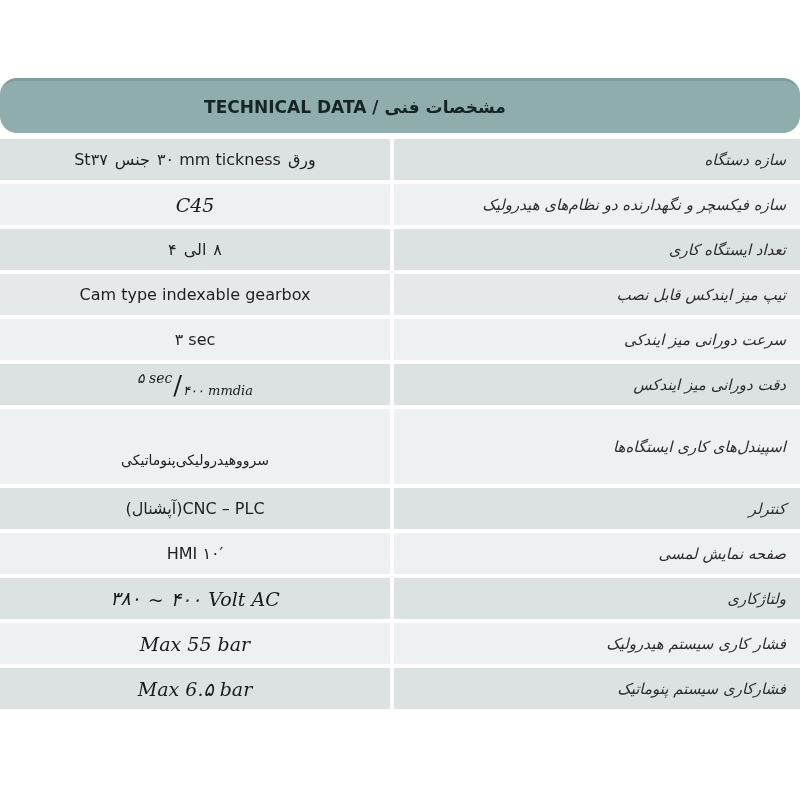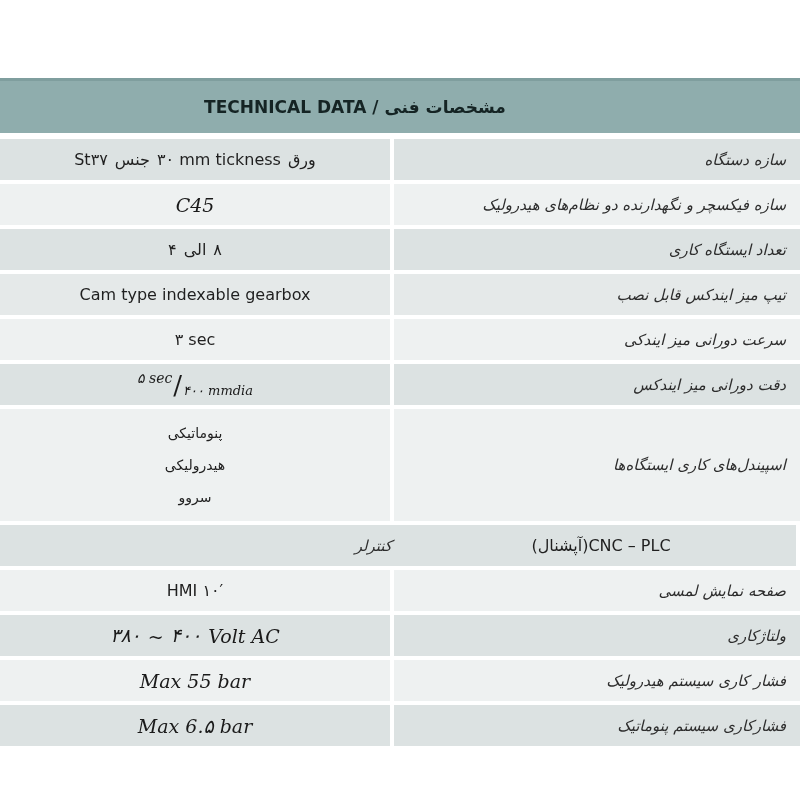--- a/index.html
+++ b/index.html
@@ -5,20 +5,21 @@
   html,body{margin:0;padding:0;}
   body{
     width:800px;height:800px;background:#ffffff;
     font-family:"DejaVu Sans",sans-serif;overflow:hidden;
   }
   .page{padding-top:78px;}
   .table-header{
     height:52px;background:#8fadad;border-top:3px solid #7f9e9e;
     display:flex;align-items:center;justify-content:center;
     margin-bottom:6px;
+    border-radius:17px;
   }
   .header-title{
     font-weight:bold;font-size:17px;color:#152424;
     transform:translateX(-45px);
   }
   .row{display:flex;margin-bottom:4px;border-radius:16px;}
   .cell{box-sizing:border-box;}
   .value-cell{
     width:390px;margin-right:4px;min-height:41px;
     display:flex;align-items:center;justify-content:center;
@@ -32,21 +33,21 @@
   }
   .row-label{font-size:15px;color:#2d2d2d;}
   .shade-dark  .cell{background:#dce2e2;}
   .shade-mid   .cell{background:#e5e9e9;}
   .shade-light .cell{background:#eef1f1;}
   .font-sans  .seg{font-size:16px;color:#1f1f1f;}
   .font-serif .seg{
     font-family:"DejaVu Serif",serif;font-style:italic;
     font-size:19px;color:#1a1a1a;
   }
-  .value-lines{display:flex;flex-direction:column;align-items:center;padding:8px 0;}
+  .value-lines{display:flex;flex-direction:row;align-items:center;padding:8px 0;margin-top:27px;}
   .value-line{font-size:14px;color:#1f1f1f;line-height:32px;}
   .frac{
     display:inline-flex;align-items:center;
     font-family:"DejaVu Serif",serif;font-style:italic;color:#1a1a1a;
   }
   .frac-top{font-size:14px;transform:translateY(-7px);}
   .frac-slash{font-size:26px;font-weight:300;margin:0 1px;font-style:normal;}
   .frac-bottom{font-size:13px;transform:translateY(6px);}
 </style>
 </head>
@@ -120,40 +121,40 @@
             <div class="value-line" dir="rtl">پنوماتیکی</div>
             <div class="value-line" dir="rtl">هیدرولیکی</div>
             <div class="value-line" dir="rtl">سروو</div>
           </div>
         </div>
         <div class="cell label-cell">
           <span class="row-label" dir="rtl">اسپیندل‌های کاری ایستگاه‌ها</span>
         </div>
       </div>
       <div class="row shade-dark">
+        <div class="cell value-cell font-sans">
+          <span class="seg" dir="rtl" style="unicode-bidi: isolate;">CNC – PLC(آپشنال)</span>
+        </div>
         <div class="cell label-cell">
           <span class="row-label" dir="rtl">کنترلر</span>
-        </div>
-        <div class="cell value-cell font-sans">
-          <span class="seg" dir="rtl" style="unicode-bidi: isolate;">CNC – PLC(آپشنال)</span>
         </div>
       </div>
       <div class="row shade-light">
         <div class="cell value-cell font-sans">
           <span class="seg" dir="ltr" style="unicode-bidi: isolate;">HMI ۱۰′</span>
         </div>
         <div class="cell label-cell">
           <span class="row-label" dir="rtl">صفحه نمایش لمسی</span>
         </div>
       </div>
       <div class="row shade-dark">
         <div class="cell value-cell font-serif">
           <span class="seg" dir="ltr" style="unicode-bidi: isolate; font-family: Liberation Mono, monospace;">۳۸۰</span>
           <span class="seg" dir="ltr" style="unicode-bidi: isolate;">~</span>
-          <span class="seg" dir="ltr" style="unicode-bidi: isolate; font-family: Liberation Mono, monospace;">۴۰۰</span>
+          <span class="seg" dir="ltr" style="unicode-bidi: isolate;">۴۰۰</span>
           <span class="seg" dir="ltr" style="unicode-bidi: isolate;">Volt AC</span>
         </div>
         <div class="cell label-cell">
           <span class="row-label" dir="rtl">ولتاژکاری</span>
         </div>
       </div>
       <div class="row shade-light">
         <div class="cell value-cell font-serif">
           <span class="seg" dir="ltr" style="unicode-bidi: isolate;">Max 55 bar</span>
         </div>

